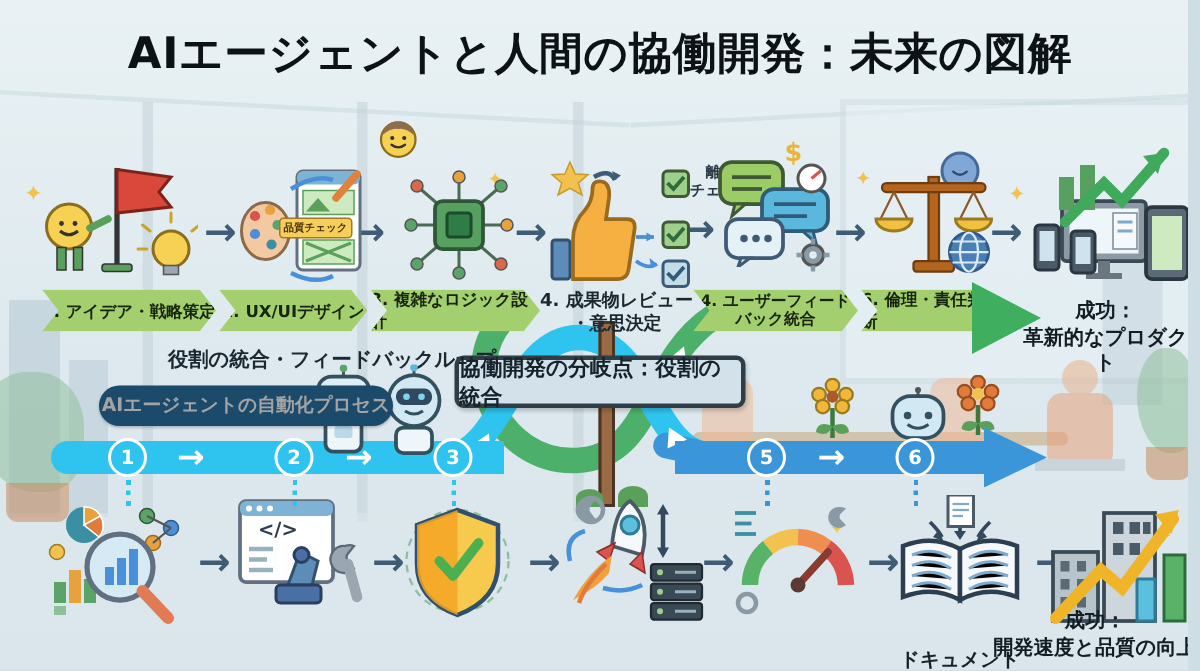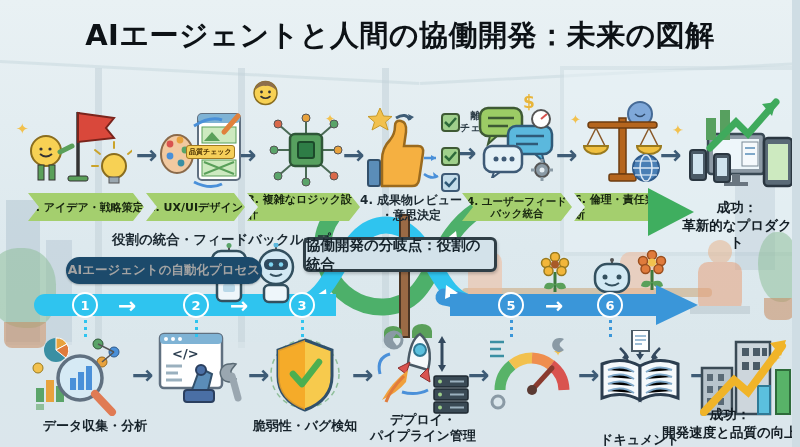--- a/index.html
+++ b/index.html
@@ -574,22 +574,18 @@
       <rect x="42" y="32" width="7" height="8"></rect>
           <rect x="53" y="32" width="7" height="8"></rect>
         </g>
       <rect x="58" y="56" width="12" height="28" fill="#5bc0de" stroke="#2f7a96" stroke-width="2"></rect>
       <rect x="76" y="40" width="14" height="44" fill="#58b368" stroke="#2e6b3a" stroke-width="2"></rect>
       <path d="M4,82 L34,50 L48,62 L82,16" stroke="#f0b429" stroke-width="8" fill="none" stroke-linecap="round"></path>
       <path d="M86,10 l-16,3 l11,13 z" fill="#f0b429"></path>
     </svg>
   </div>
 
-  <div class="abs botlabel ctr" style="left:20px;top:418px;width:150px;">データ収集・分析</div>
-  <div class="abs botlabel ctr" style="left:235px;top:418px;width:140px;">脆弱性・バグ検知</div>
-  <div class="abs botlabel pre ctr" style="left:348px;top:412px;width:150px;">デプロイ・
-パイプライン管理</div>
   <div class="abs botlabel pre ctr" style="left:580px;top:432px;width:120px;font-family:Liberation Serif, serif;">ドキュメント
 自動生成</div>
   <div class="abs success pre ctr" style="left:660px;top:406px;width:140px;">成功：
 開発速度と品質の向上</div>
 
 </div>
 
 </body></html>

